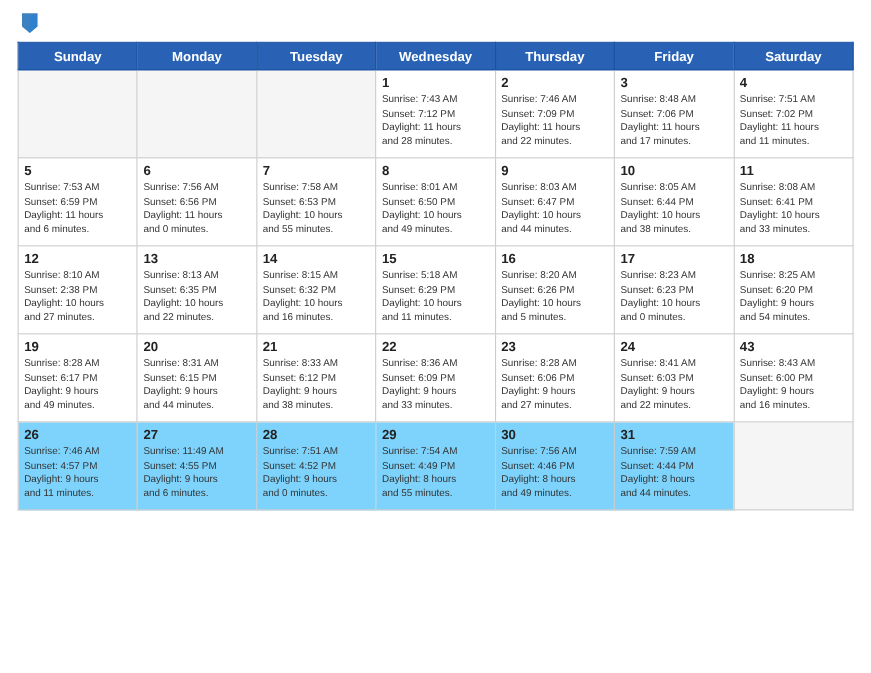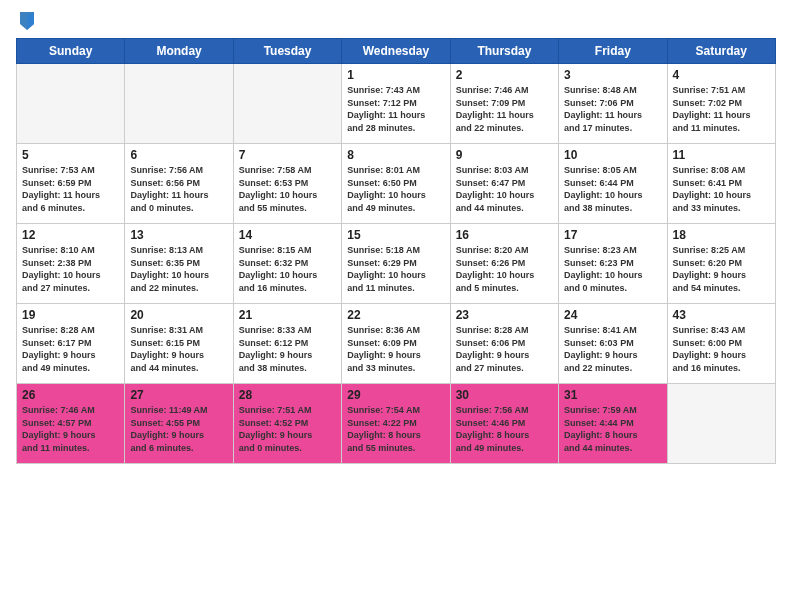--- a/index.html
+++ b/index.html
@@ -80,27 +80,26 @@
     .day-num {
       font-size: 12px;
       font-weight: bold;
       margin-bottom: 2px;
       display: block;
     }
     .cell-text {
       font-size: 9px;
       line-height: 1.4;
       color: #333;
-      font-weight: bold;
     }
     .last-row td {
       background: #f5f5f5;
     }
     .last-row td.has-date {
-      background: #ec4899;
+      background: #7dd3fc;
     }
   </style>
 </head>
 <body>
 
 <div class="container">
   <div class="header-row">
     <div class="logo">
       <div>
         <div style="display:flex;align-items:center;">
@@ -251,21 +250,21 @@
           <td class="has-date">
             <span class="day-num">27</span>
             <div class="cell-text"><span>Sunrise: 11:49 AM</span><br><span>Sunset: 4:55 PM</span><br><span>Daylight: 9 hours</span><br><span>and 6 minutes.</span></div>
           </td>
           <td class="has-date">
             <span class="day-num">28</span>
             <div class="cell-text"><span>Sunrise: 7:51 AM</span><br><span>Sunset: 4:52 PM</span><br><span>Daylight: 9 hours</span><br><span>and 0 minutes.</span></div>
           </td>
           <td class="has-date">
             <span class="day-num">29</span>
-            <div class="cell-text"><span>Sunrise: 7:54 AM</span><br><span>Sunset: 4:22 PM</span><br><span>Daylight: 8 hours</span><br><span>and 55 minutes.</span></div>
+            <div class="cell-text"><span>Sunrise: 7:54 AM</span><br><span>Sunset: 4:49 PM</span><br><span>Daylight: 8 hours</span><br><span>and 55 minutes.</span></div>
           </td>
           <td class="has-date">
             <span class="day-num">30</span>
             <div class="cell-text"><span>Sunrise: 7:56 AM</span><br><span>Sunset: 4:46 PM</span><br><span>Daylight: 8 hours</span><br><span>and 49 minutes.</span></div>
           </td>
           <td class="has-date">
             <span class="day-num">31</span>
             <div class="cell-text"><span>Sunrise: 7:59 AM</span><br><span>Sunset: 4:44 PM</span><br><span>Daylight: 8 hours</span><br><span>and 44 minutes.</span></div>
           </td>
           <td class="empty"></td>

